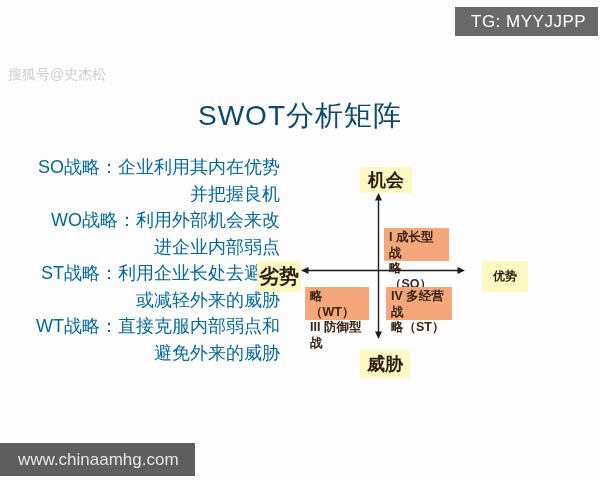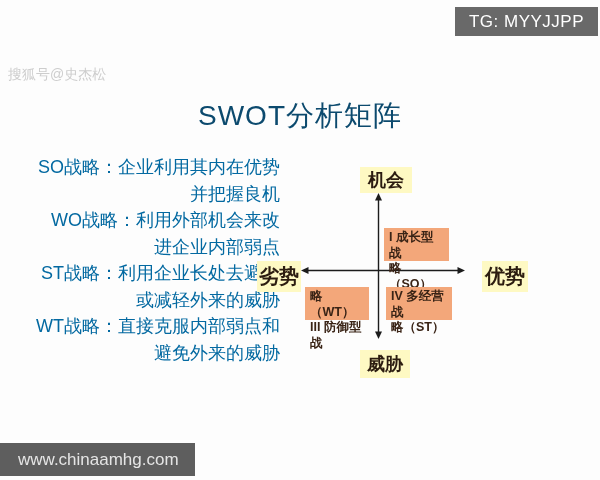--- a/index.html
+++ b/index.html
@@ -17,22 +17,22 @@
     background: #fdfdfd;
   }
   .tg-banner {
     position: absolute;
     left: 455px; top: 7px;
     width: 143px; height: 29px;
     background: #696969;
     color: #ffffff;
     font-size: 17px;
     line-height: 29px;
-    text-align: center;
     letter-spacing: 0.5px;
+    padding-left: 16px;
   }
   .watermark {
     position: absolute;
     left: 8px; top: 66px;
     font-size: 14px;
     color: #cdcdcd;
   }
   .slide-title {
     position: absolute;
     left: 0; top: 97px;
@@ -63,21 +63,21 @@
     background: #fef9c3;
     color: #2c1c10;
     font-weight: bold;
     display: flex;
     align-items: center;
     justify-content: center;
   }
   .axis-top    { left: 360px; top: 167px; width: 52px; height: 26px; font-size: 18px; }
   .axis-bottom { left: 360px; top: 350px; width: 50px; height: 28px; font-size: 18px; }
   .axis-left   { left: 257px; top: 261px; width: 44px; height: 31px; font-size: 20px; }
-  .axis-right  { left: 482px; top: 261px; width: 46px; height: 31px; font-size: 20px; }
+  .axis-right  { left: 482px; top: 261px; width: 46px; height: 31px; font-size: 12px; }
   .quadrant {
     position: absolute;
     background: #f3a77a;
     color: #3a2416;
     font-weight: bold;
     font-size: 12.5px;
     line-height: 15.5px;
     padding: 2px 5px;
   }
   .q2 { left: 305px; top: 227px; width: 66px; height: 33px; }

